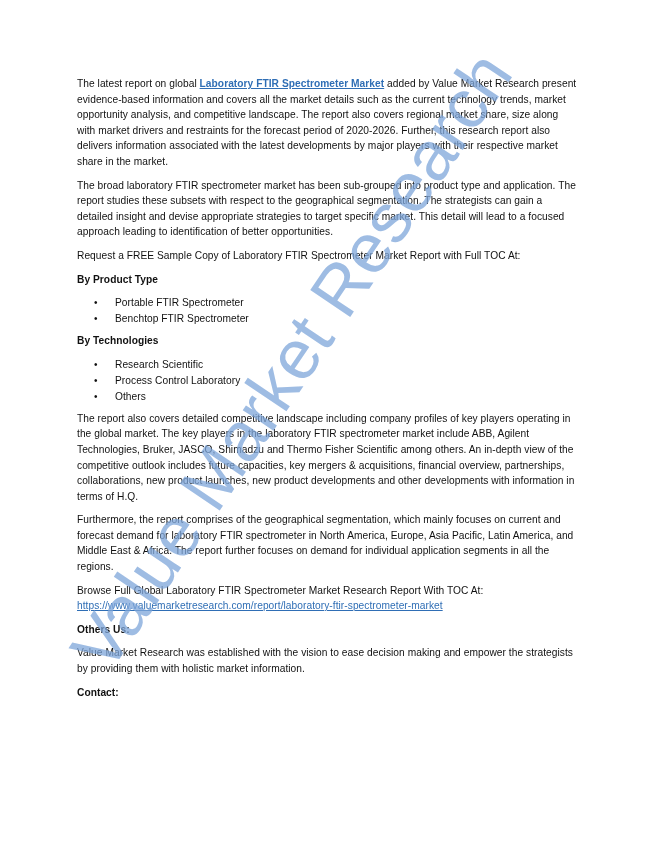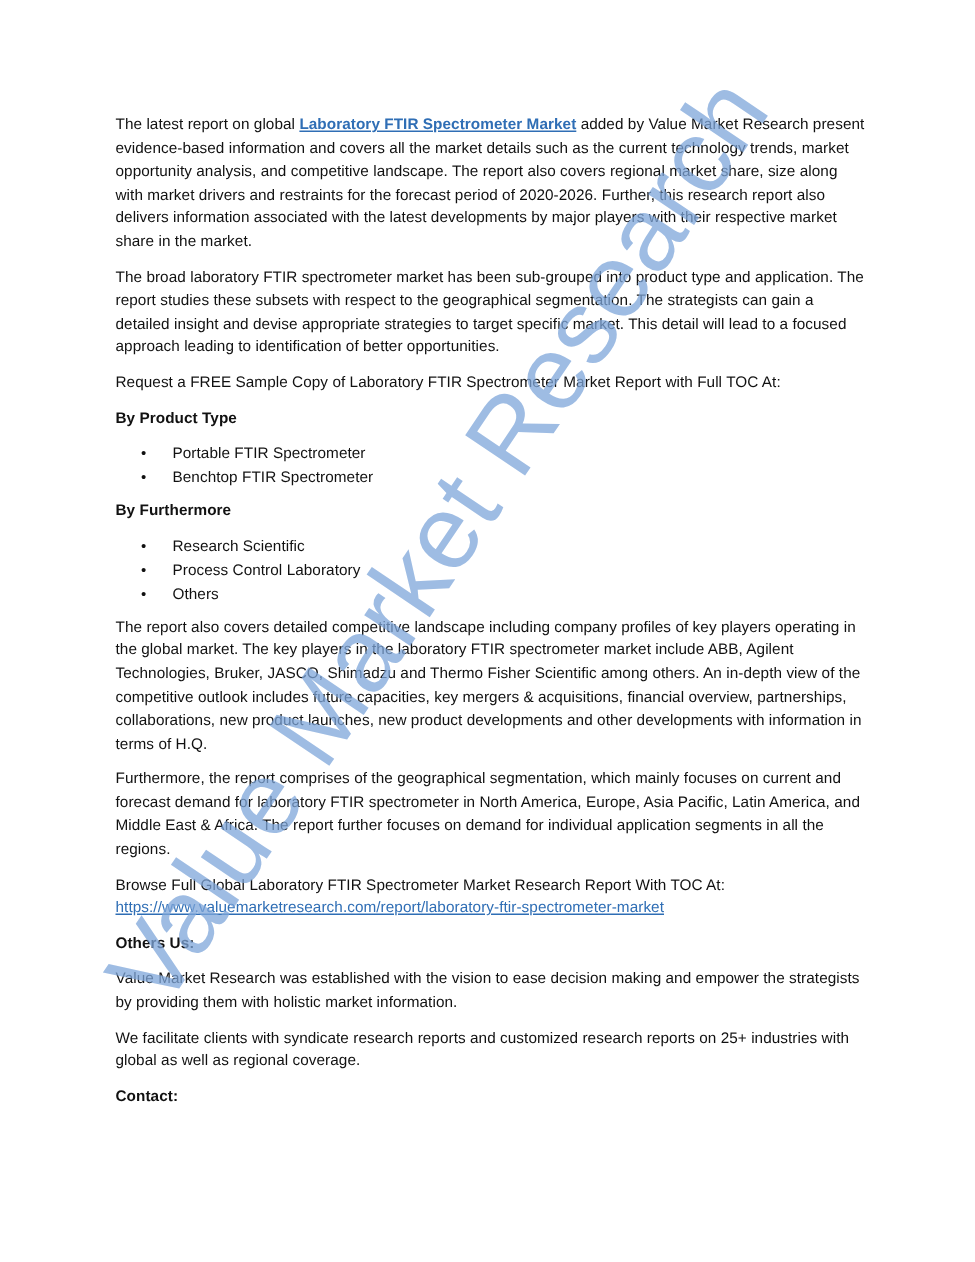--- a/index.html
+++ b/index.html
@@ -95,37 +95,36 @@
     <div class="linkblock">
       <div class="bold">Request a FREE Sample Copy of Laboratory FTIR Spectrometer Market Report with Full TOC At:</div>
     </div>
 
     <div class="heading">By Product Type</div>
     <ul class="bullets">
       <li><span class="bullet">•</span><span>Portable FTIR Spectrometer</span></li>
       <li><span class="bullet">•</span><span>Benchtop FTIR Spectrometer</span></li>
     </ul>
 
-    <div class="heading">By Furthermore</div>
+    <div class="heading">By Technologies</div>
     <ul class="bullets">
       <li><span class="bullet">•</span><span>Research Scientific</span></li>
       <li><span class="bullet">•</span><span>Process Control Laboratory</span></li>
       <li><span class="bullet">•</span><span>Others</span></li>
     </ul>
 
     <p>The report also covers detailed competitive landscape including company profiles of key players operating in the global market. The key players in the laboratory FTIR spectrometer market include ABB, Agilent Technologies, Bruker, JASCO, Shimadzu and Thermo Fisher Scientific among others. An in-depth view of the competitive outlook includes future capacities, key mergers &amp; acquisitions, financial overview, partnerships, collaborations, new product launches, new product developments and other developments with information in terms of H.Q.</p>
 
     <p><span>Furthermore, the report comprises of the geographical segmentation, which mainly focuses on current and forecast demand for laboratory FTIR spectrometer in </span><span class="bold">North America</span><span>, </span><span class="bold">Europe</span><span>, </span><span class="bold">Asia Pacific</span><span>, </span><span class="bold">Latin America</span><span>, and </span><span class="bold">Middle East &amp; Africa</span><span>. The report further focuses on demand for individual application segments in all the regions.</span></p>
 
     <div class="linkblock">
       <div class="bold">Browse Full Global Laboratory FTIR Spectrometer Market Research Report With TOC At:</div>
       <a class="link" href="#">https://www.valuemarketresearch.com/report/laboratory-ftir-spectrometer-market</a>
     </div>
 
     <div class="heading">Others Us:</div>
     <p>Value Market Research was established with the vision to ease decision making and empower the strategists by providing them with holistic market information.</p>
-    <p>We facilitate clients with syndicate research reports and customized research reports on 25+ industries with global as well as regional coverage.</p>
 
     <div class="heading">Contact:</div>
   </div>
 
   <div class="watermark">Value Market Research</div>
 </div>
 
 </body></html>

